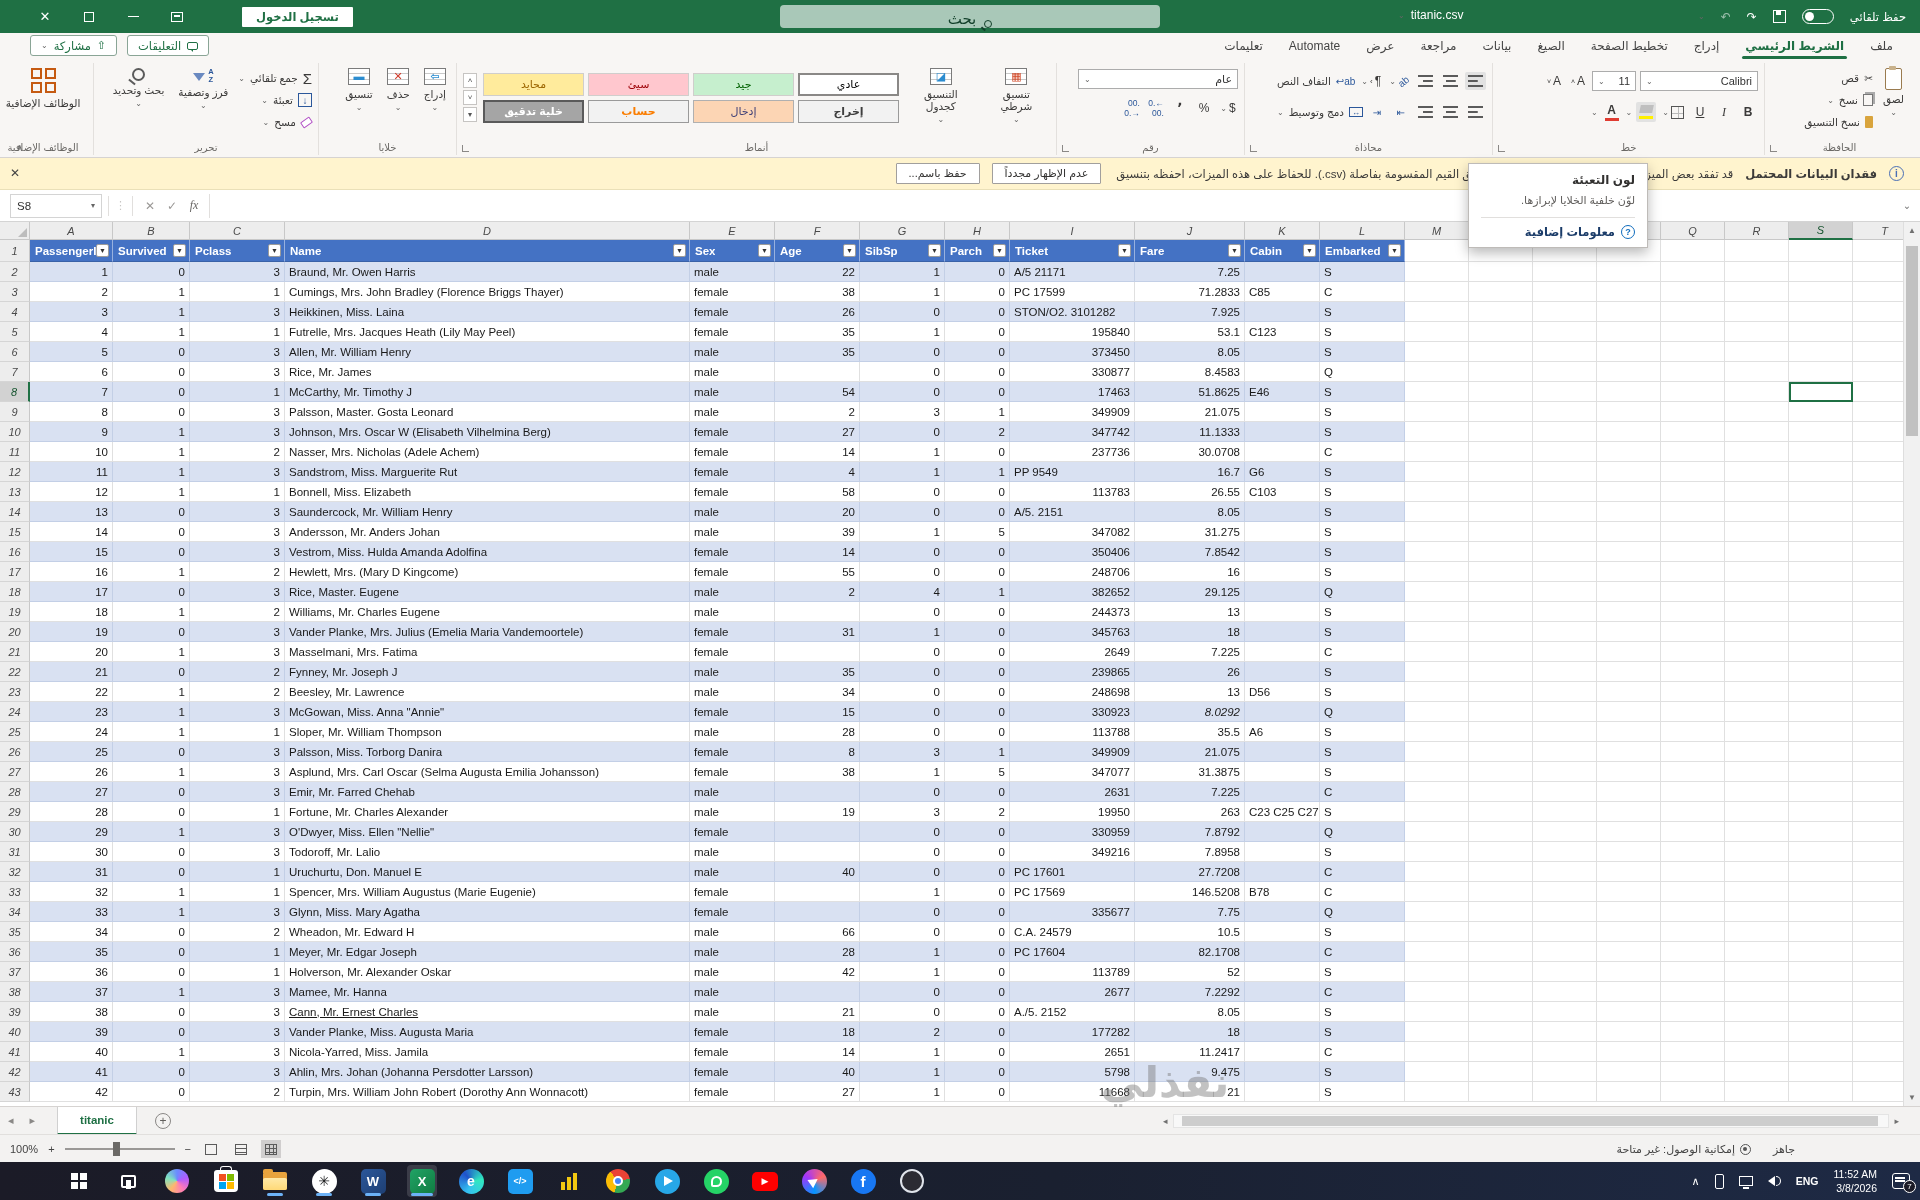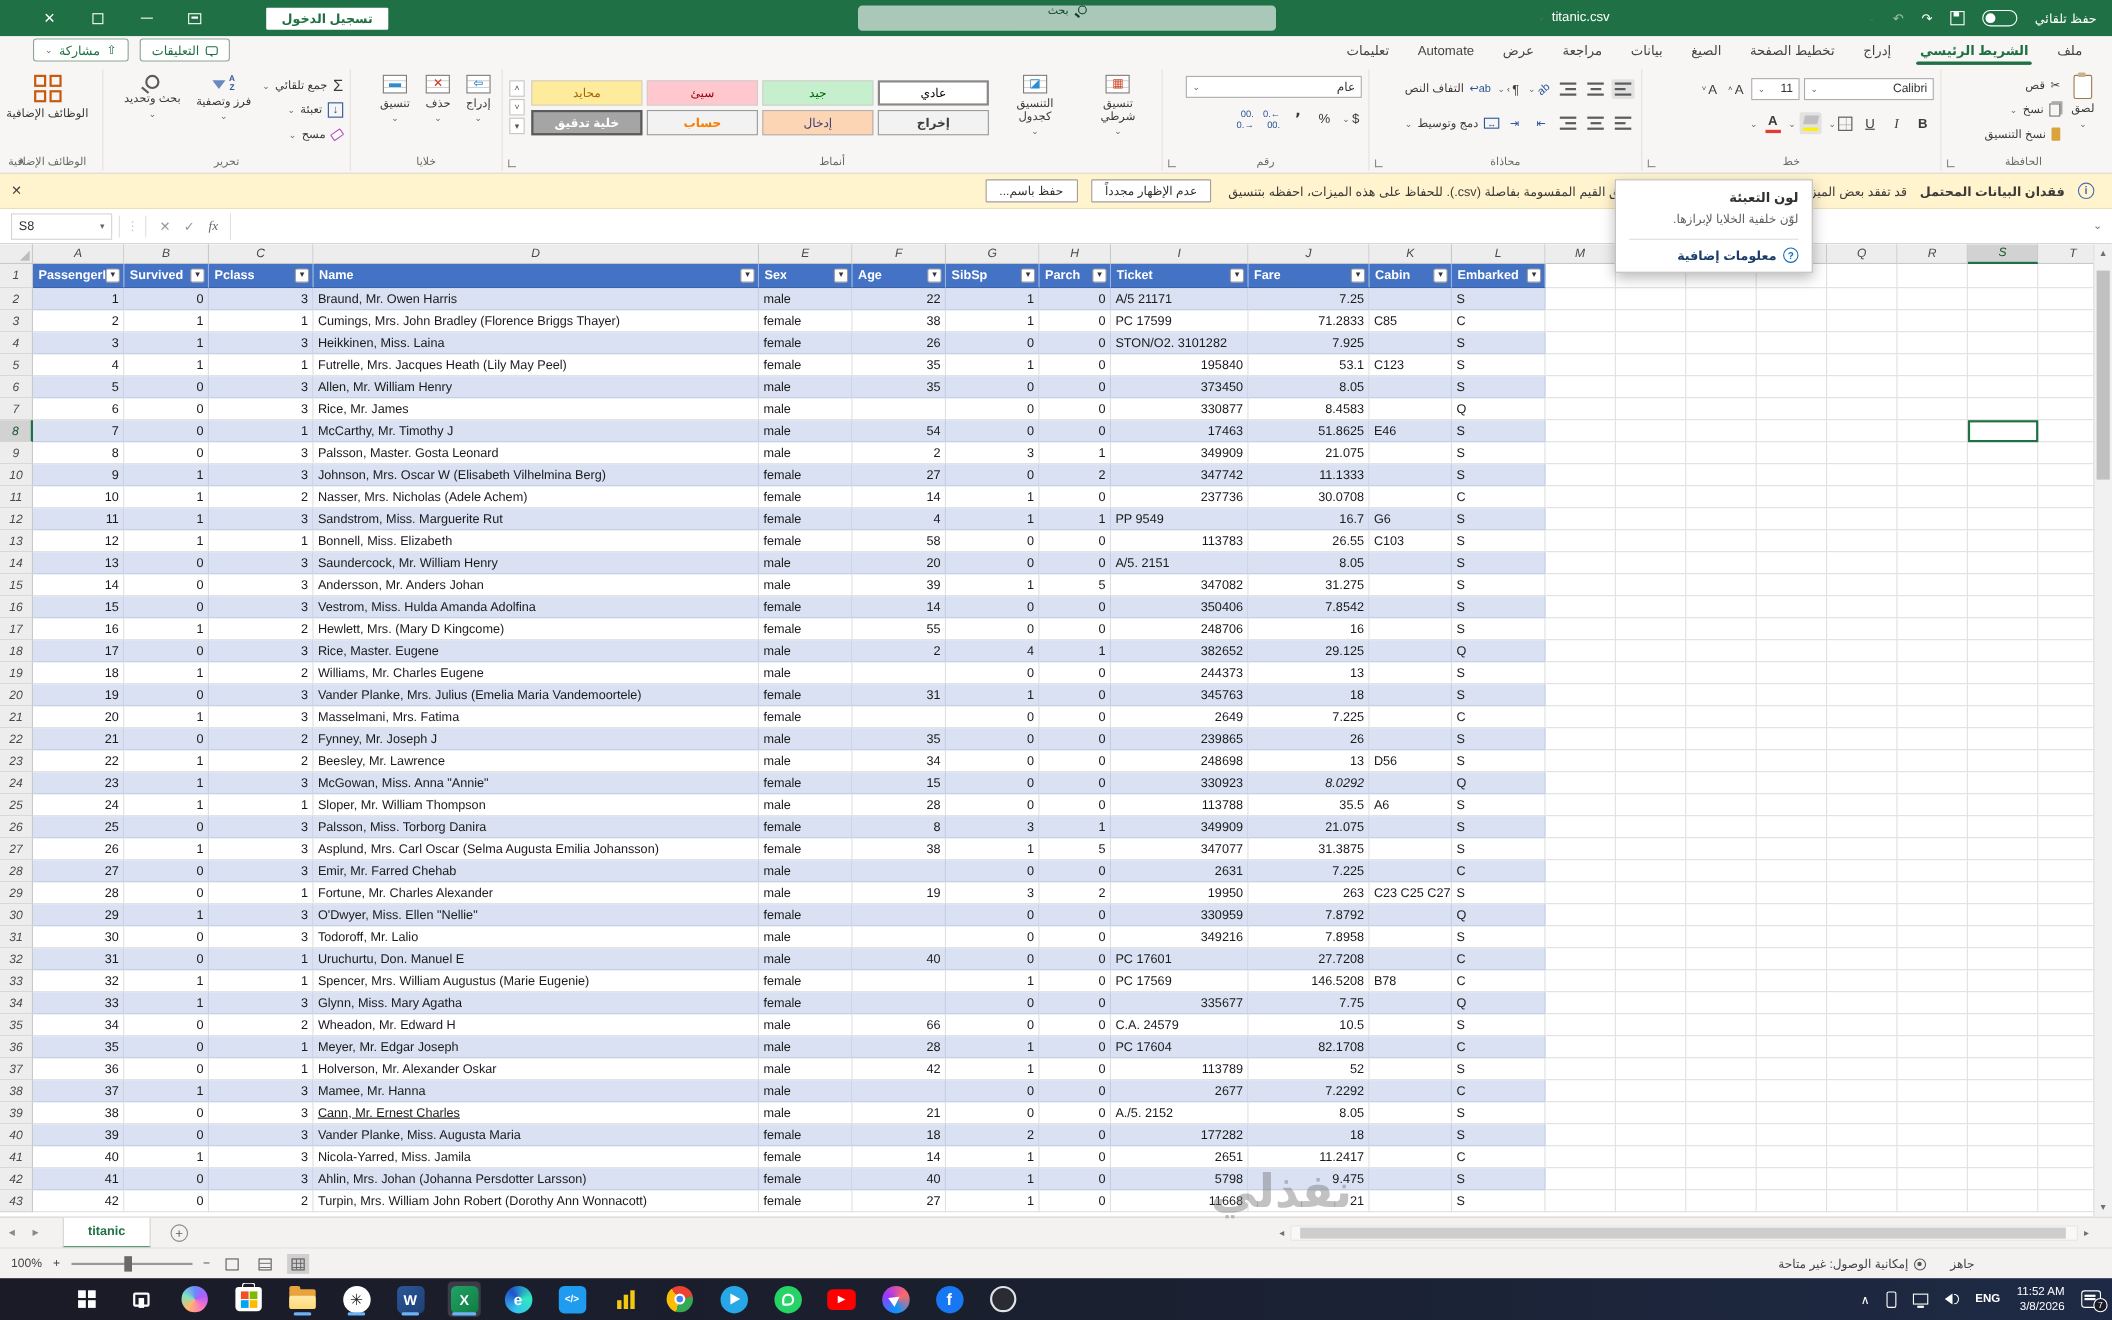--- a/index.html
+++ b/index.html
@@ -8,21 +8,21 @@
 
   
   #titlebar{position:absolute;left:0;top:0;width:1920px;height:33px;background:#1F7044;display:flex;align-items:center;color:#fff}
   .win-ctrls{display:flex;align-items:center;gap:30px;padding-left:38px}
   .wc{width:14px;height:14px;display:flex;align-items:center;justify-content:center;font-size:13px;color:#fff}
   .wc .restore{width:10px;height:10px;border:1px solid #fff}
   .wc .minim{width:11px;height:0;border-top:1.5px solid #fff}
   .wc .ribopt{width:12px;height:10px;border:1px solid #fff;position:relative}
   .wc .ribopt::after{content:"";position:absolute;left:2px;top:2px;width:6px;height:2px;background:#fff}
   .signin{margin-left:28px;background:#fff;color:#1F7044;font-size:11.5px;padding:3px 14px;border-radius:1px;font-weight:bold}
-  .searchbox{position:absolute;left:780px;top:5px;width:380px;height:23px;background:rgba(255,255,255,.62);border-radius:4px;display:flex;align-items:flex-start;justify-content:center;gap:8px;color:#12402a;font-size:10px;direction:rtl}
+  .searchbox{position:absolute;left:780px;top:5px;width:380px;height:23px;background:rgba(255,255,255,.62);border-radius:4px;display:flex;align-items:flex-end;justify-content:center;gap:8px;color:#12402a;font-size:15px;direction:rtl}
   .mag{width:8px;height:8px;border:1.5px solid #12402a;border-radius:50%;position:relative}
   .mag::after{content:"";position:absolute;left:-4px;top:7px;width:5px;height:1.5px;background:#12402a;transform:rotate(40deg)}
   .fname{position:absolute;left:1398px;top:8px;display:flex;align-items:center;gap:6px;font-size:12px}
   .qat{position:absolute;right:14px;top:0;height:33px;display:flex;align-items:center;gap:16px;font-size:12px}
   .qat .dim{opacity:.55}
   .floppy{width:13px;height:13px;border:1.5px solid #fff;position:relative}
   .floppy::after{content:"";position:absolute;left:2px;top:0;width:5px;height:4px;background:#fff}
   .toggle{width:32px;height:15px;border:1.5px solid #fff;border-radius:8px;position:relative}
   .toggle::after{content:"";position:absolute;left:2px;top:1.5px;width:9px;height:9px;border-radius:50%;background:#fff}
 

